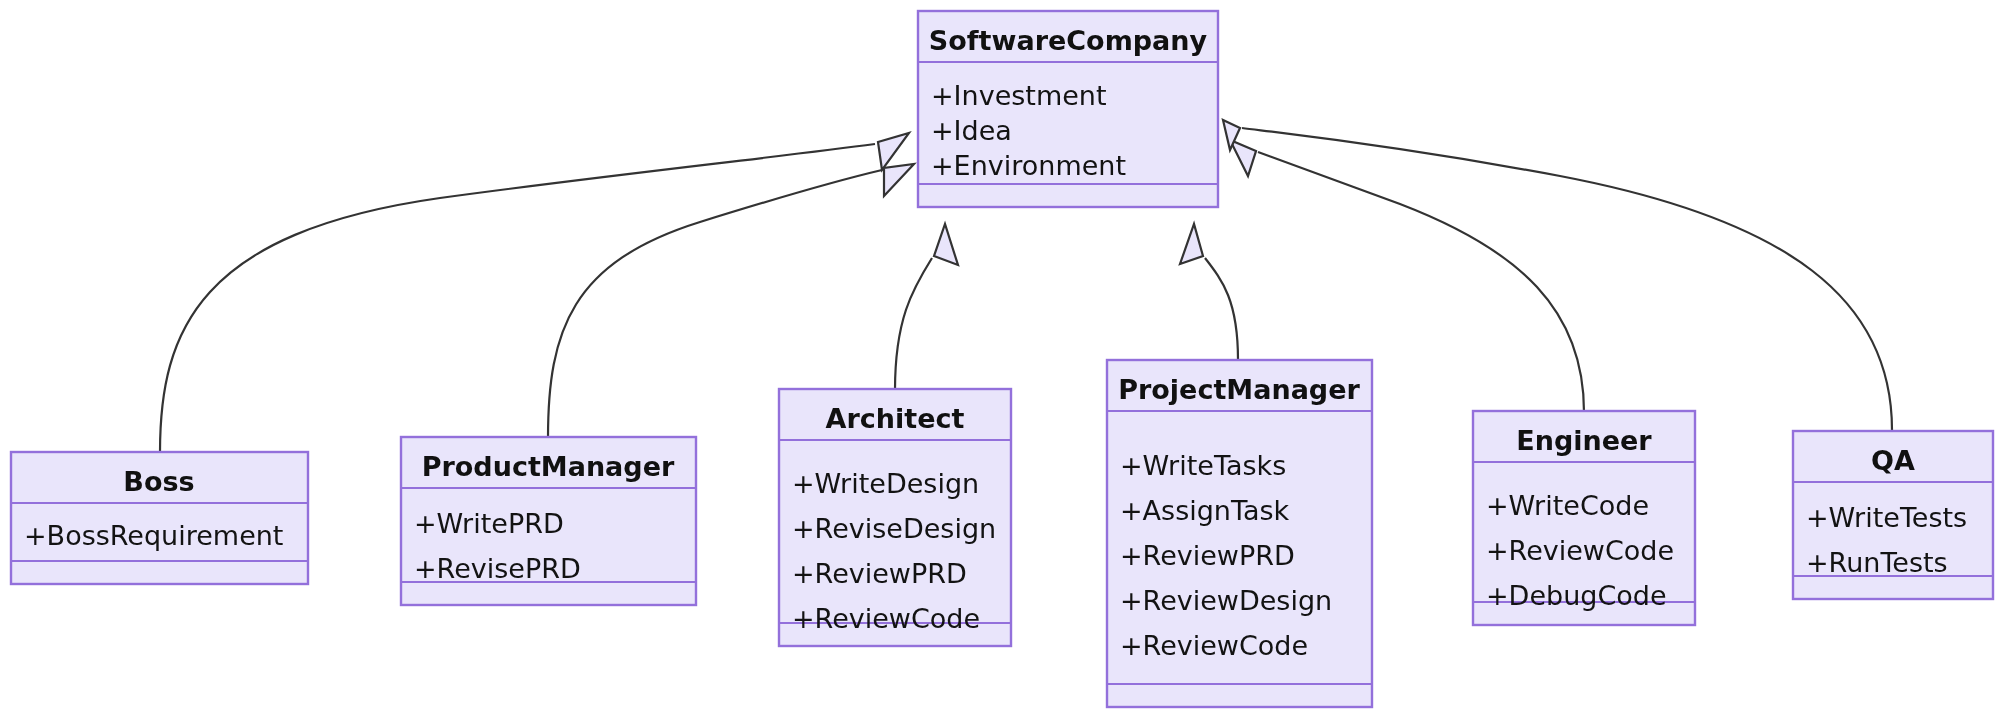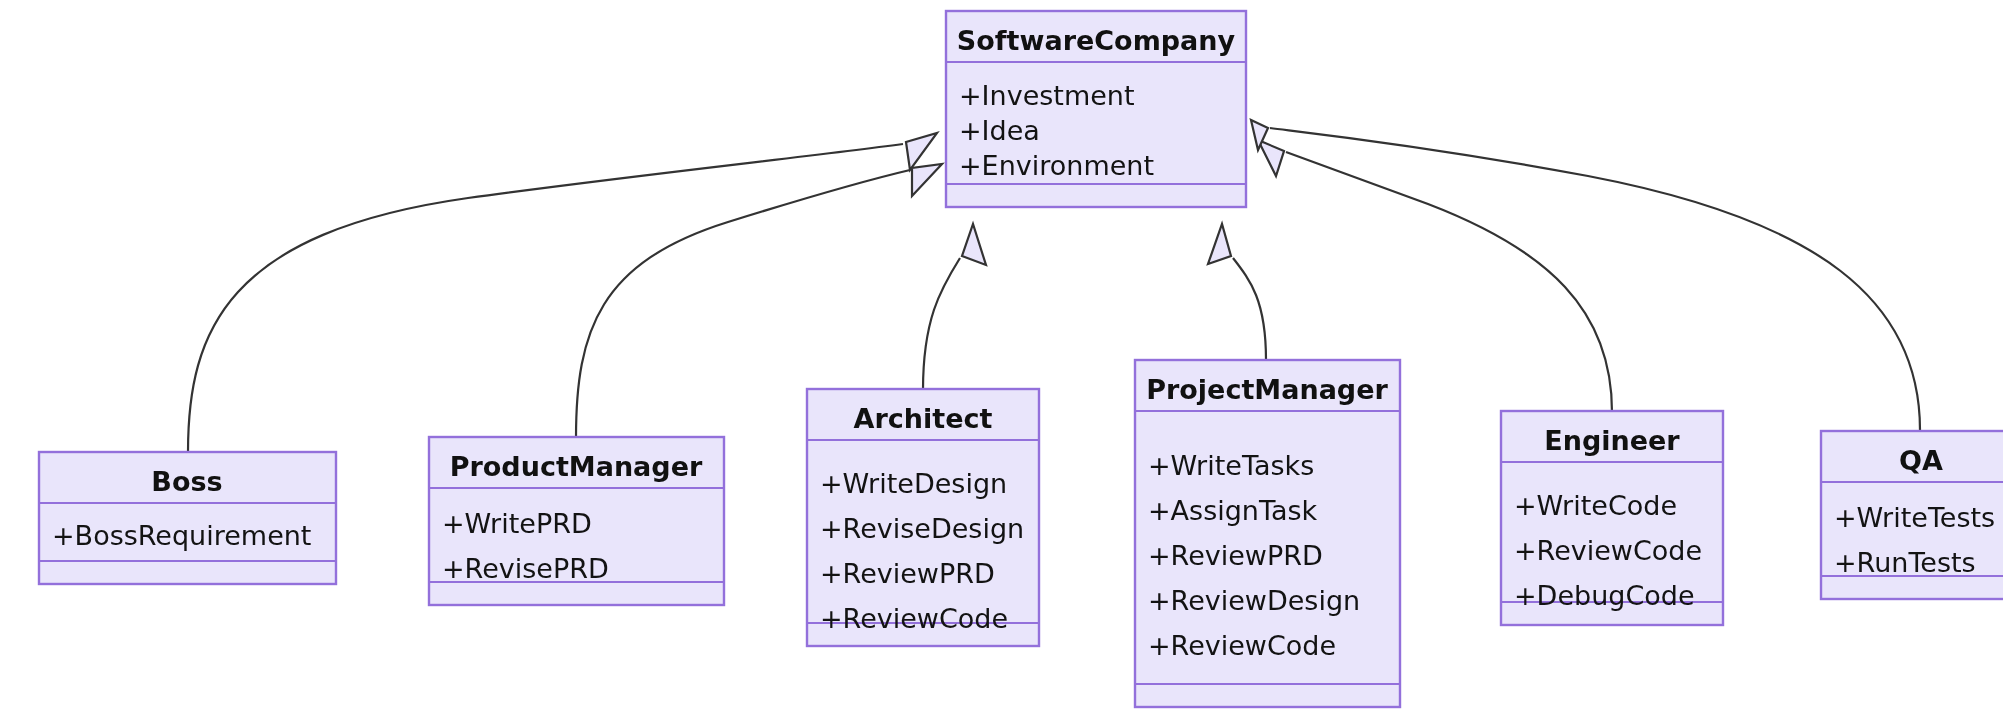--- a/index.html
+++ b/index.html
@@ -12,21 +12,20 @@
     width: 2003px;
     height: 722px;
     font-family: "DejaVu Sans", "Liberation Sans", sans-serif;
     overflow: hidden;
   }
   #diagram-root {
     position: relative;
     width: 1629px;
     height: 722px;
     background: #ffffff;
-    padding-left: 28px;
   }
   svg#uml-svg {
     display: block;
     width: 2003px;
     height: 722px;
   }
   .cls-box {
     fill: #e9e5fb;
     stroke: #9370db;
     stroke-width: 2.4;

